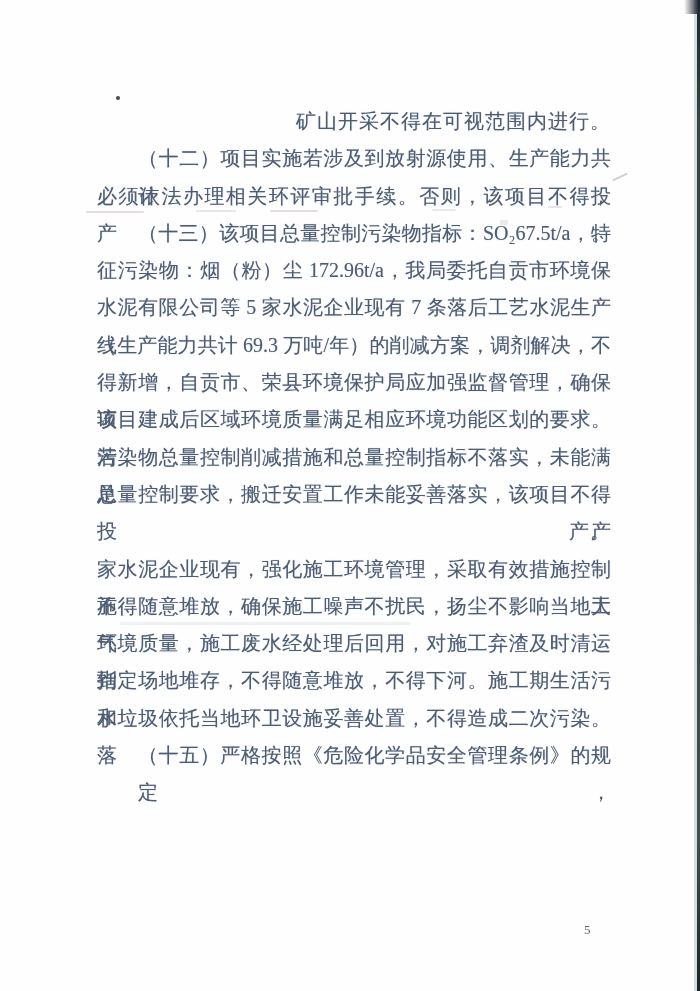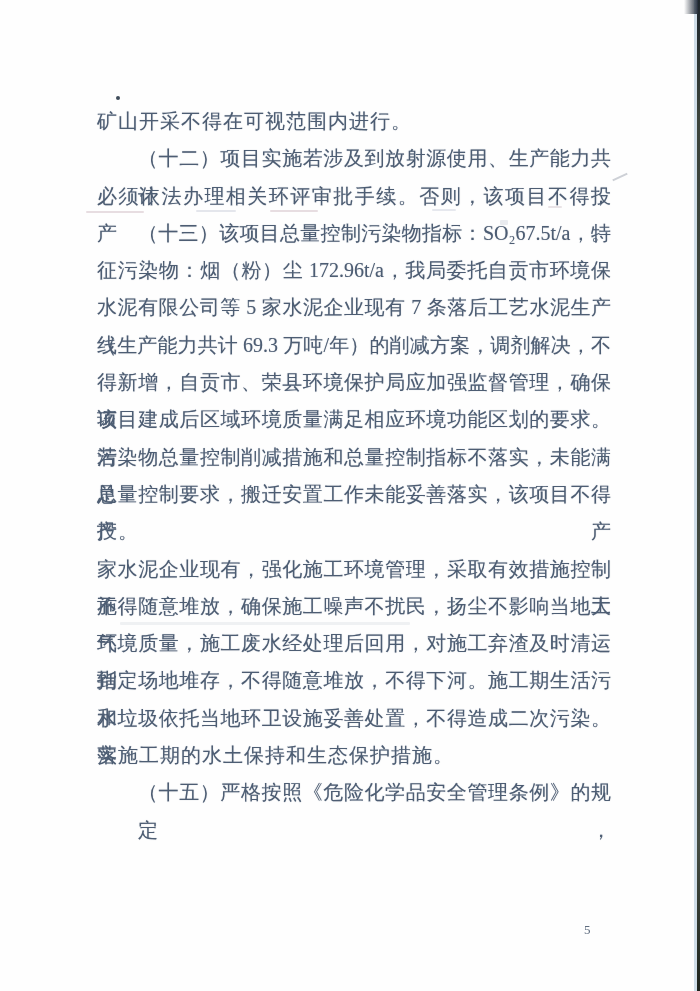--- a/index.html
+++ b/index.html
@@ -16,20 +16,21 @@
     left:97px;top:103px;width:514px;
     color:#4d5d73;
   }
   .line{
     height:37.3px;
     line-height:37.3px;
     font-size:20px;
     letter-spacing:1px;
     white-space:nowrap;
     text-shadow:0 0 1px rgba(77,93,115,0.45);
+    text-align:right;
   }
   .line.j{
     white-space:normal;
     letter-spacing:0;
     text-align:justify;
     text-align-last:justify;
   }
   .line.ind{
     padding-left:41px;
     box-sizing:border-box;
@@ -74,21 +75,20 @@
     <div class="line j">得新增，自贡市、荣县环境保护局应加强监督管理，确保该</div>
     <div class="line j">项目建成后区域环境质量满足相应环境功能区划的要求。若</div>
     <div class="line j">污染物总量控制削减措施和总量控制指标不落实，未能满足</div>
     <div class="line j">总量控制要求，搬迁安置工作未能妥善落实，该项目不得投产</div>
     <div class="line">产。</div>
     <div class="line j">家水泥企业现有，强化施工环境管理，采取有效措施控制施工</div>
     <div class="line j">不得随意堆放，确保施工噪声不扰民，扬尘不影响当地大气</div>
     <div class="line j">环境质量，施工废水经处理后回用，对施工弃渣及时清运到</div>
     <div class="line j">指定场地堆存，不得随意堆放，不得下河。施工期生活污水</div>
     <div class="line j">和垃圾依托当地环卫设施妥善处置，不得造成二次污染。落</div>
-    <div class="line">实施工期的水土保持和生态保护措施。</div>
     <div class="line j ind">（十五）严格按照《危险化学品安全管理条例》的规定，</div>
   </div>
 
   <div class="pagenum">5</div>
 
   <div class="edge-light"></div>
   <div class="edge-dark"></div>
   <div class="corner-tr"></div>
   <div class="speck-dot"></div>
   <div class="speck-diag"></div>

